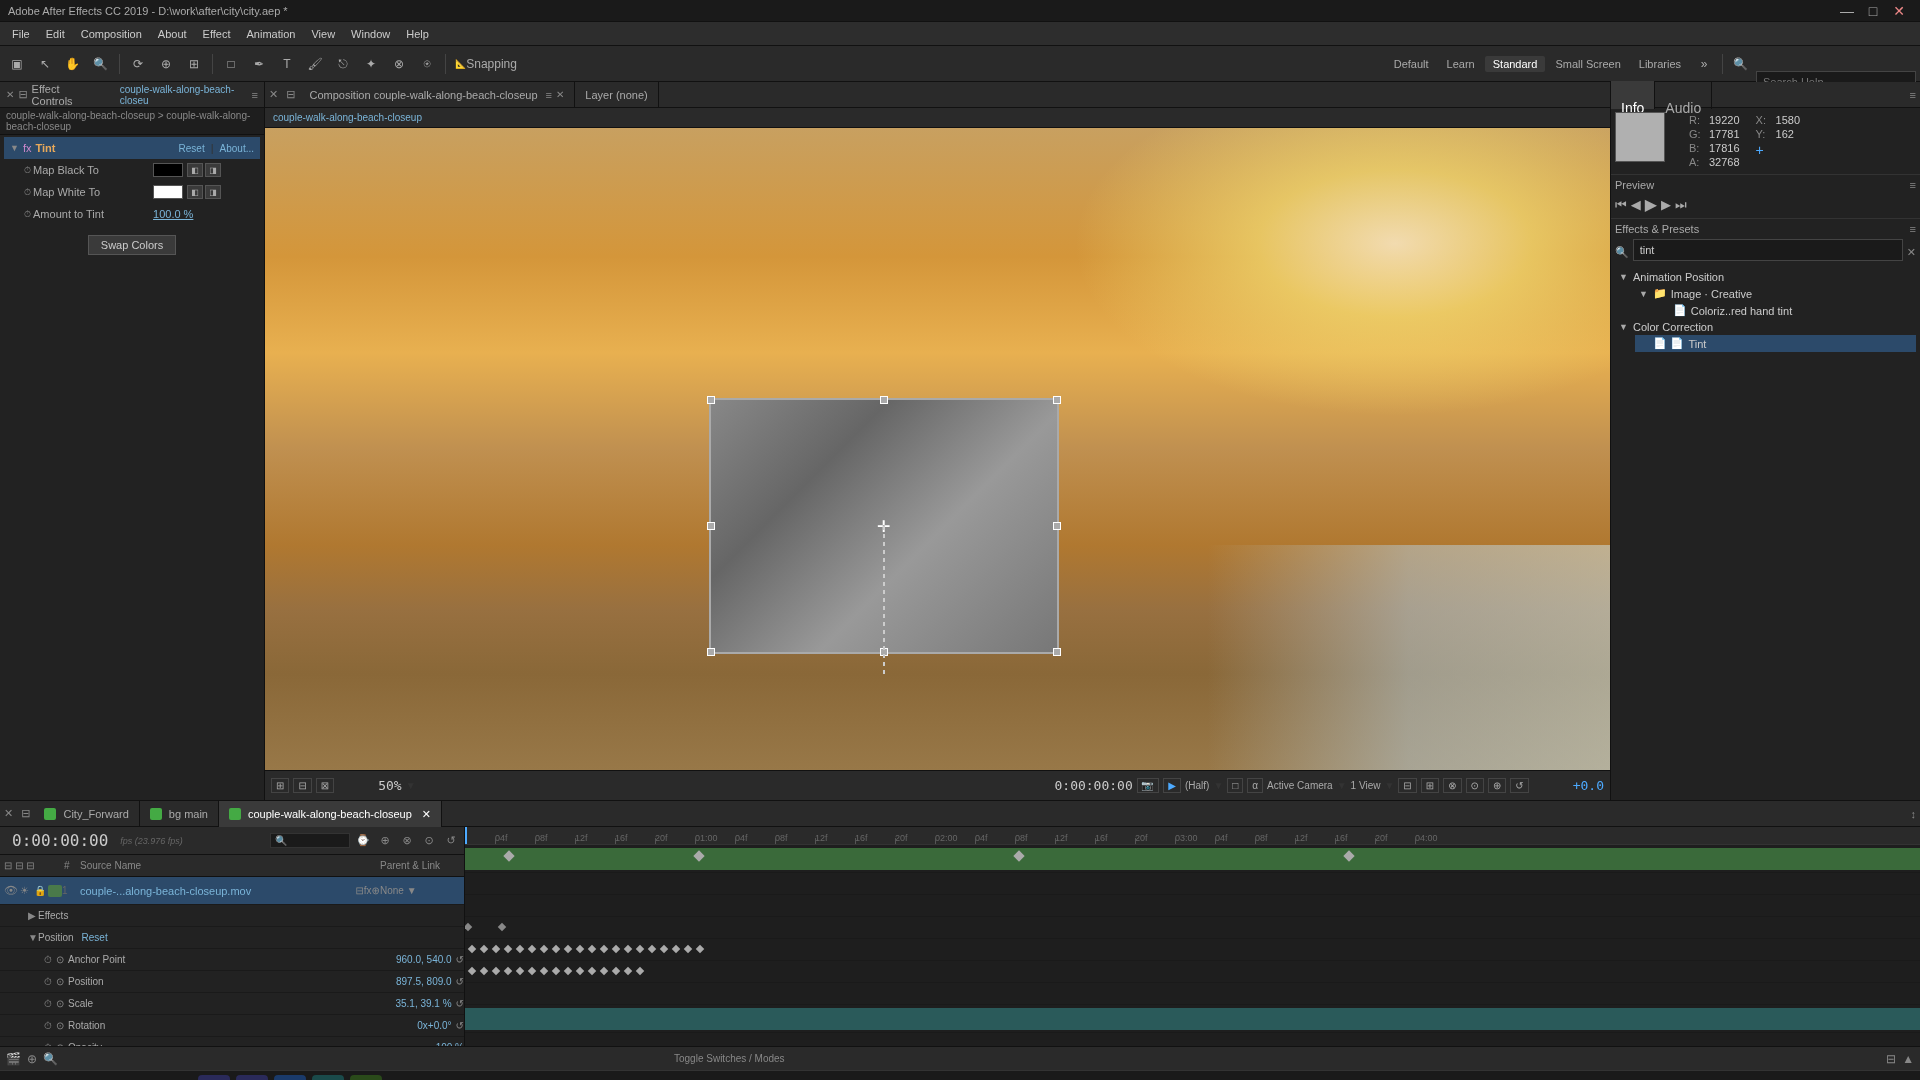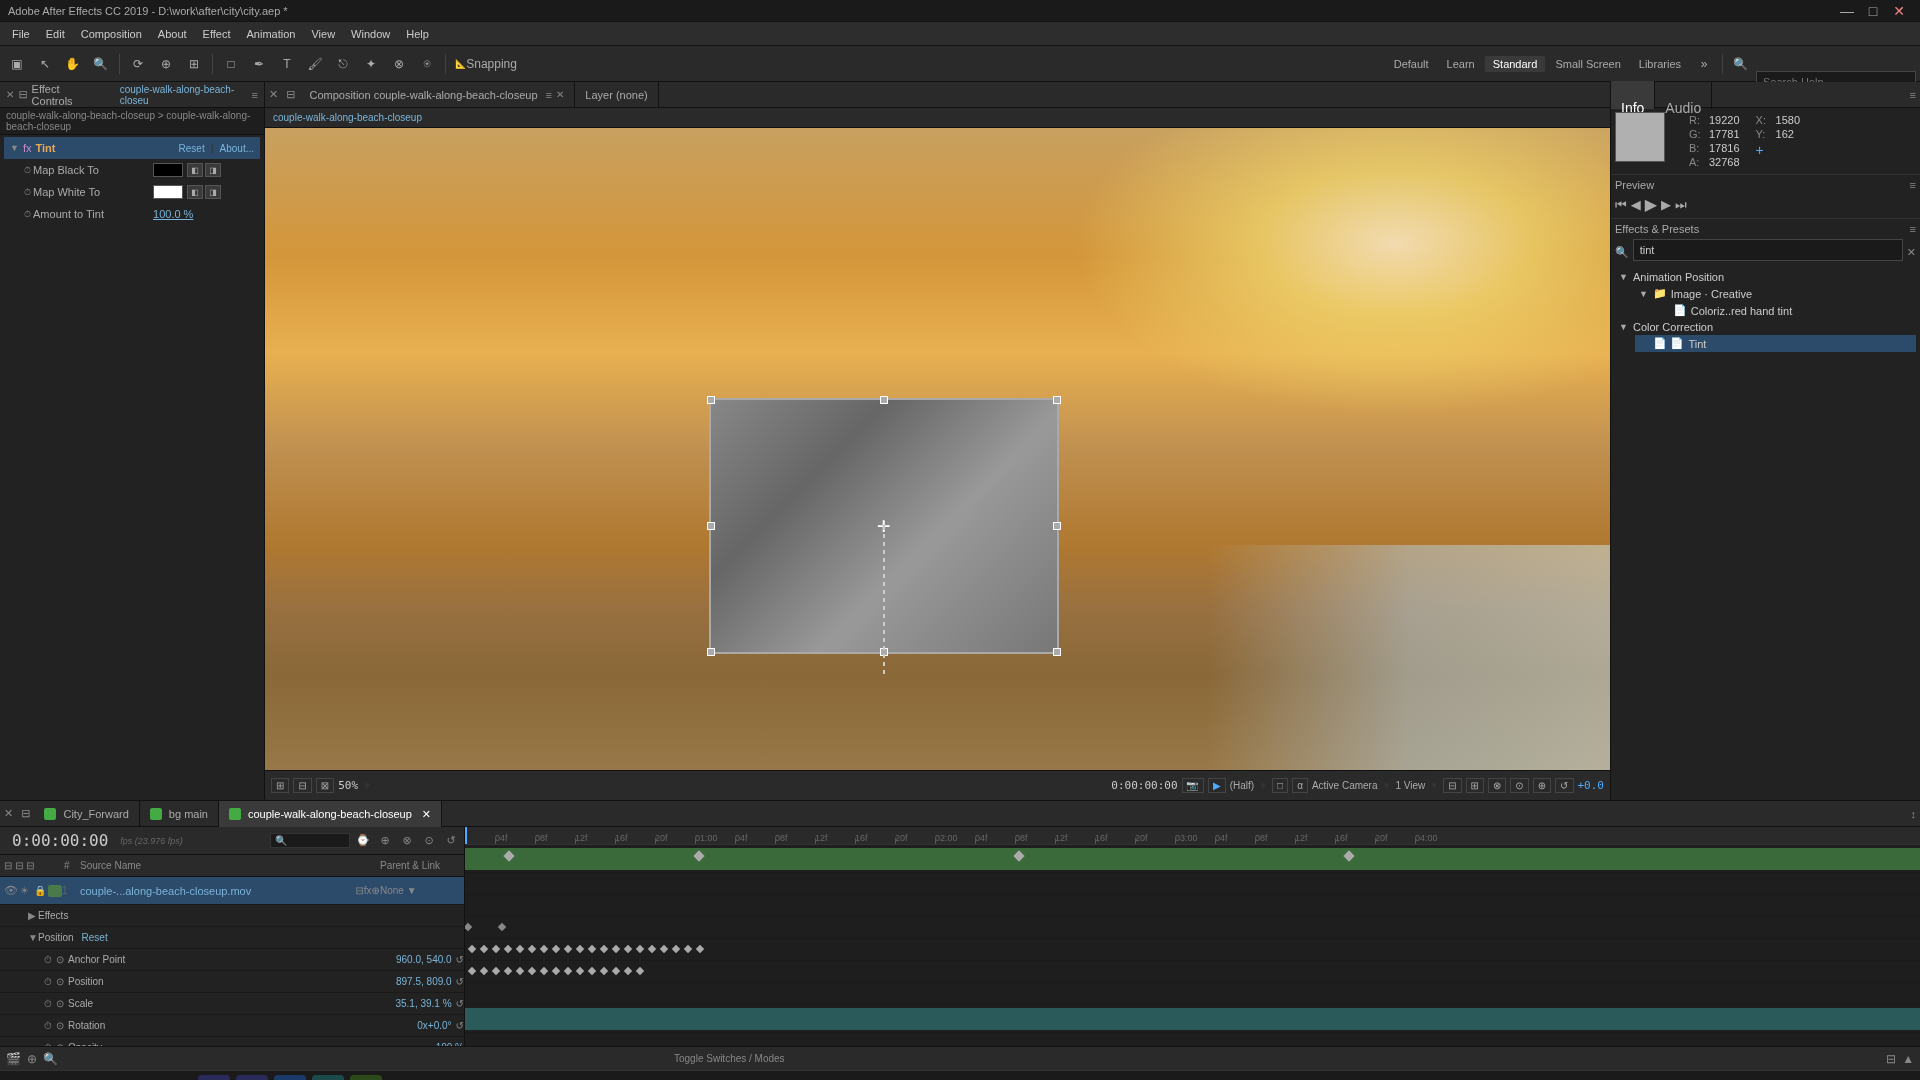--- a/index.html
+++ b/index.html
@@ -275,21 +275,21 @@
       color: #aaa;
     }
     .viewer-ctrl-btn {
       background: transparent;
       border: 1px solid #444;
       color: #aaa;
       padding: 1px 4px;
       cursor: pointer;
       font-size: 10px;
     }
-    .timecode { color: #ccc; font-size: 11px; font-family: monospace; }
+    .timecode { color: #ccc; font-size: 13px; font-family: monospace; margin-left: 40px; }
 
     
     #right-panel {
       width: 310px;
       background: #222;
       display: flex;
       flex-direction: column;
       border-left: 1px solid #111;
     }
     .right-panel-tabs {
@@ -709,20 +709,23 @@
           <div class="mini-btn">◨</div>
         </div>
       </div>
 
       <div class="effect-row">
         <span style="color:#888;font-size:9px;margin-right:2px;">⏱</span>
         <span class="prop-name">Amount to Tint</span>
         <span class="blue-value">100.0 %</span>
       </div>
 
+      <div style="text-align:center;padding:4px;">
+        <button class="swap-btn">Swap Colors</button>
+      </div>
     </div>
   </div>
 
   <div id="center-panel">
 
     <div id="comp-tabs">
       <span style="color:#888;font-size:11px;padding:0 4px;">✕</span>
       <span style="color:#888;font-size:11px;padding:0 4px;">⊟</span>
       <div class="comp-tab">
         <span>Composition couple-walk-along-beach-closeup</span>

